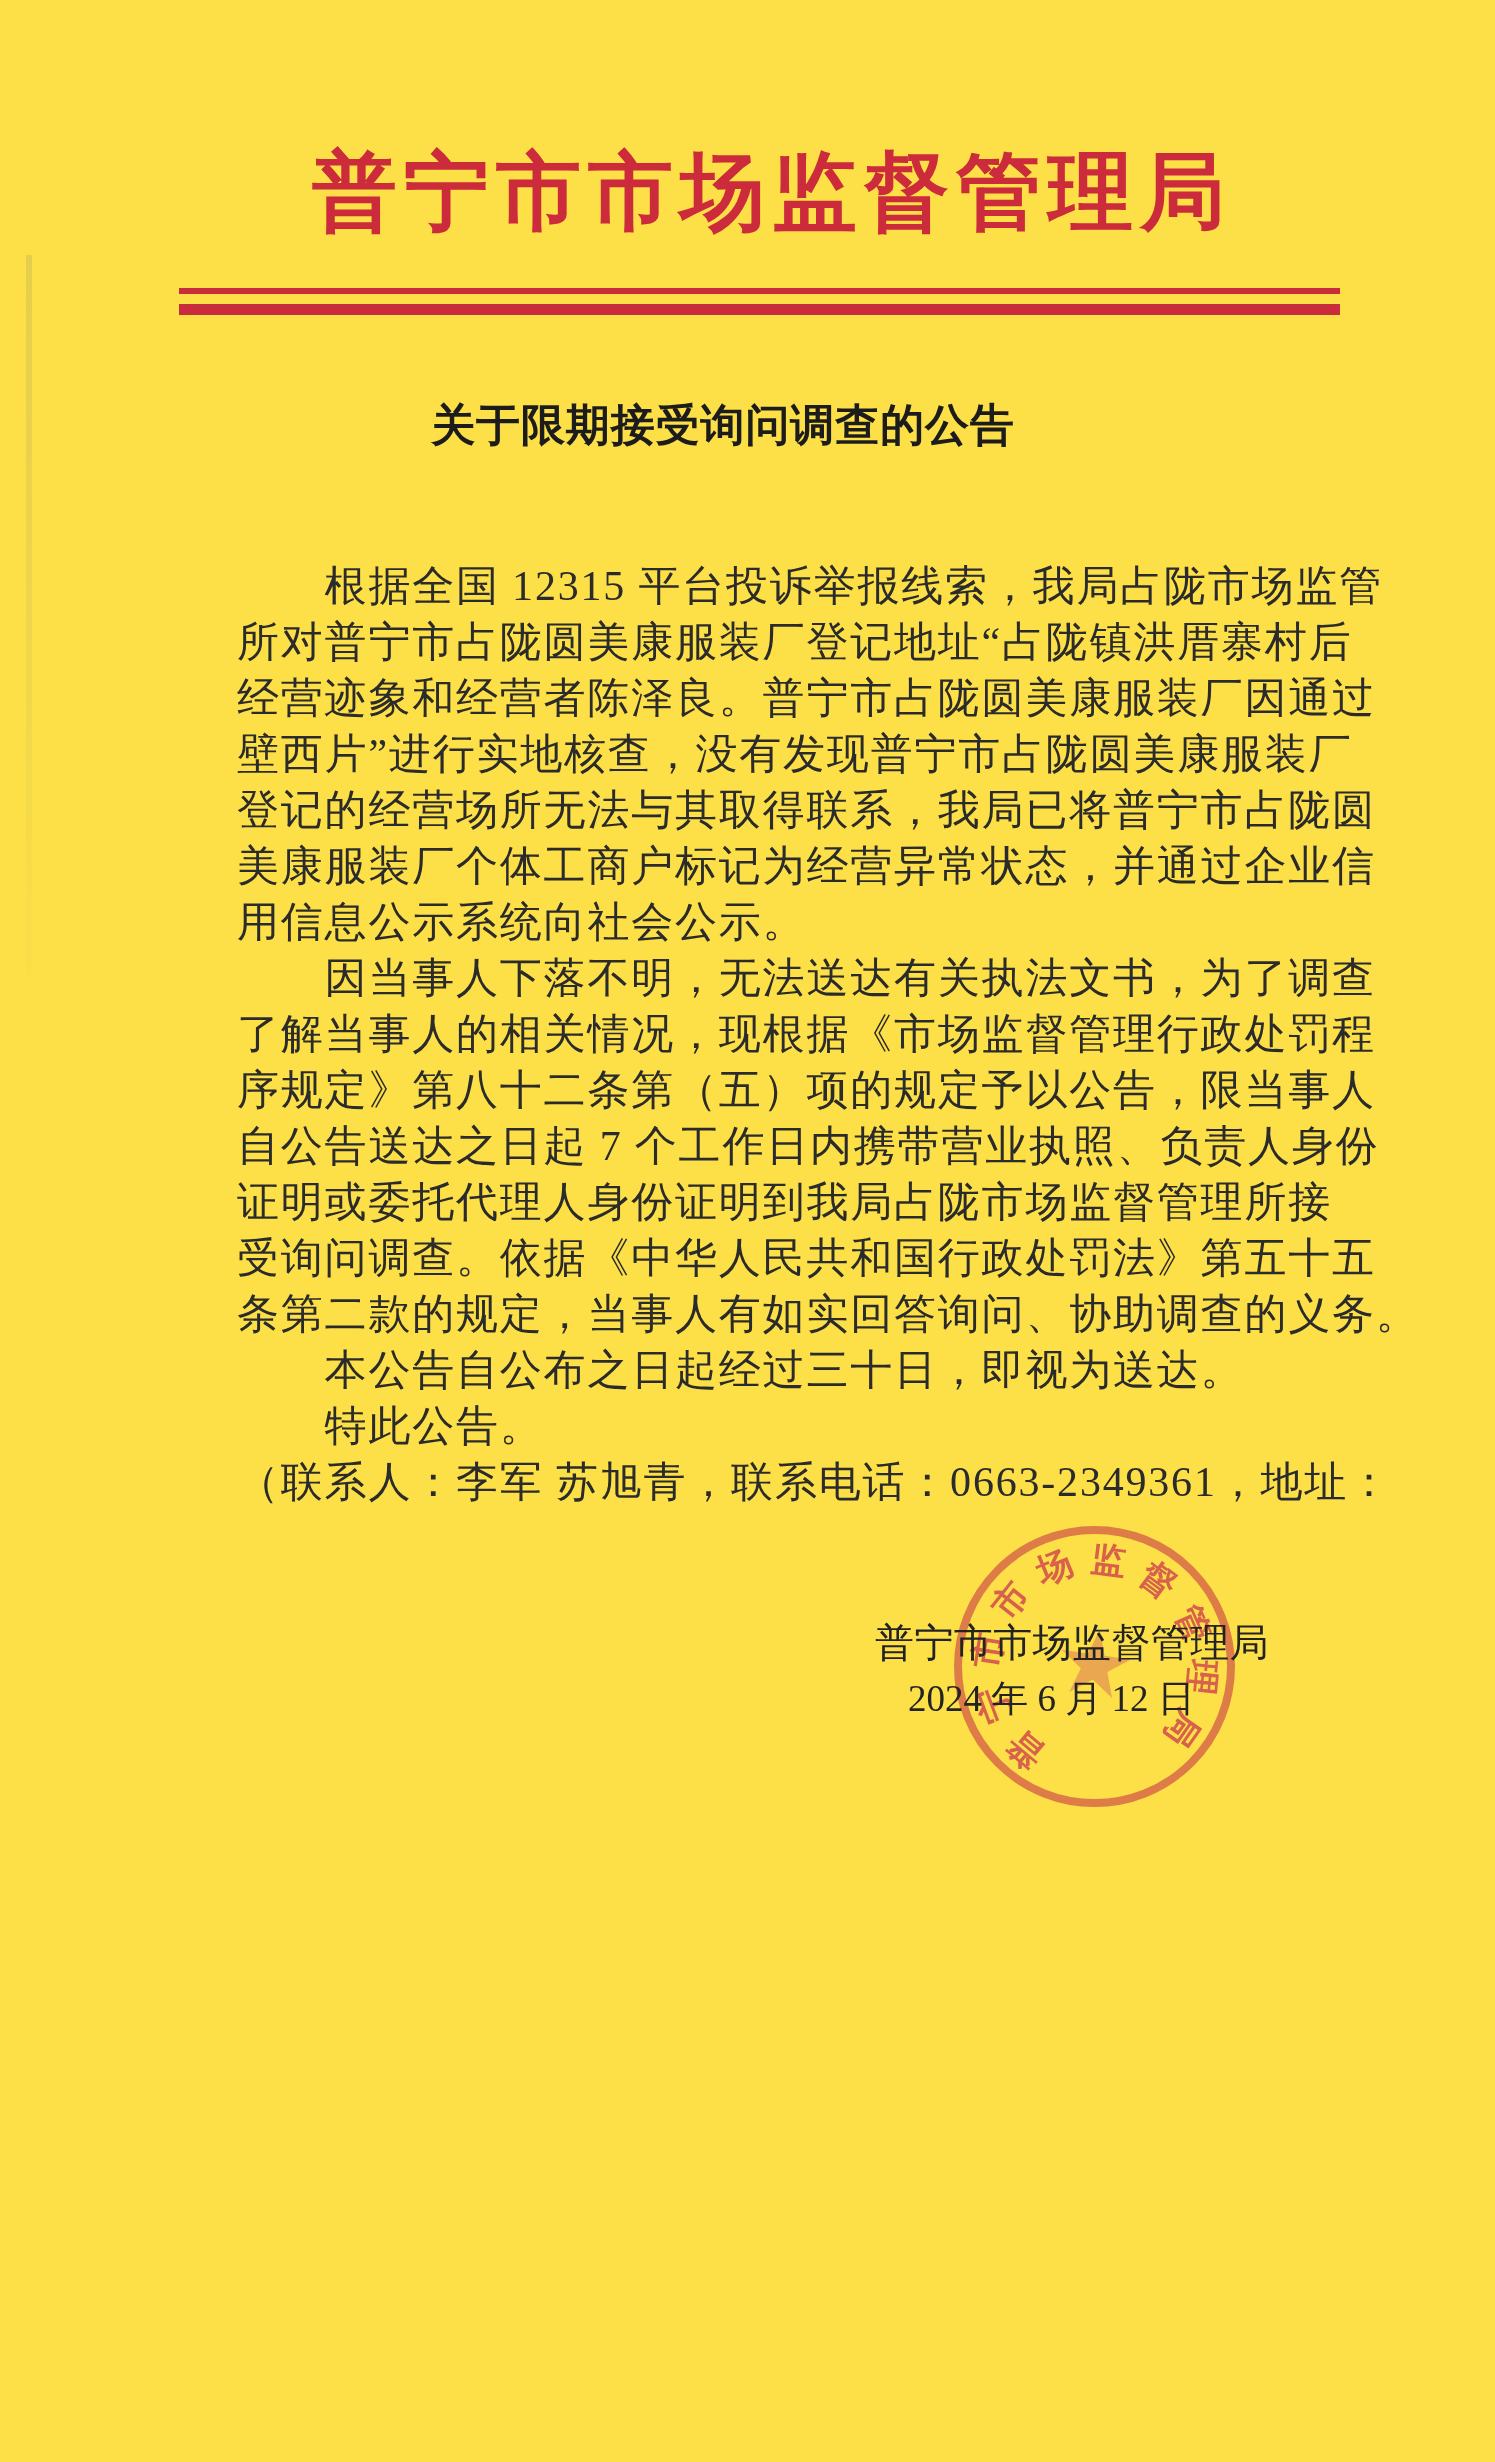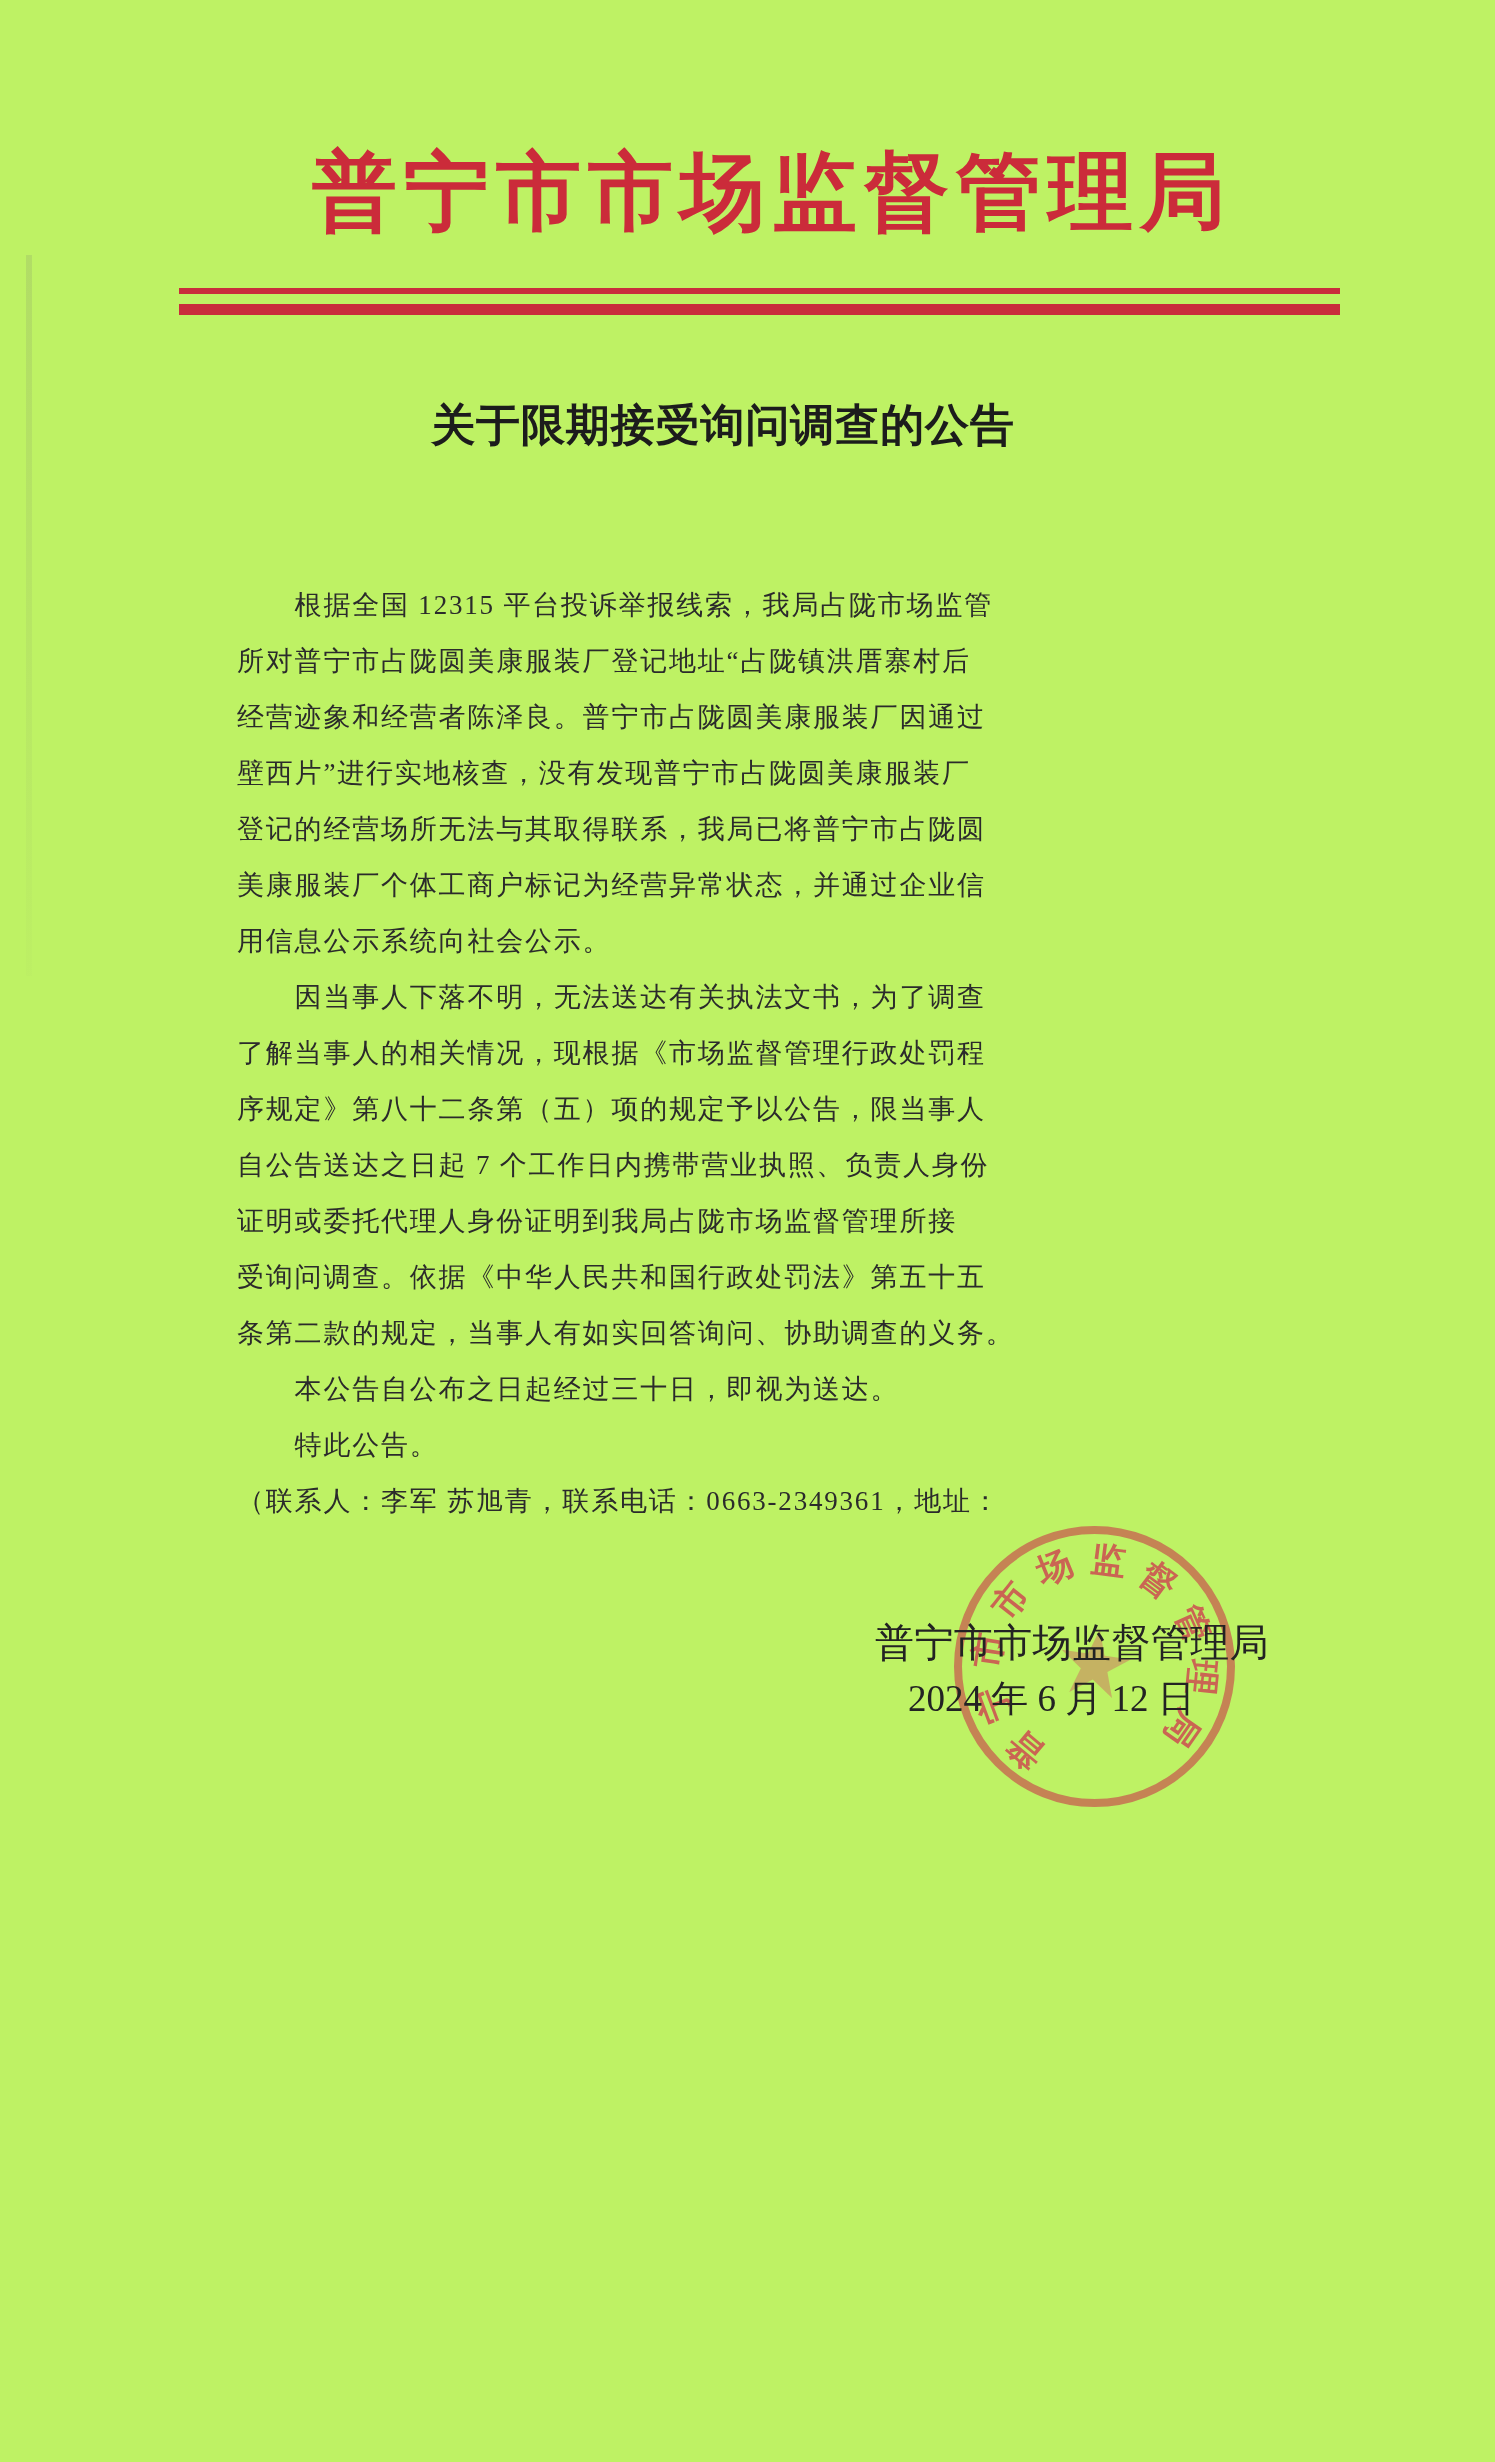--- a/index.html
+++ b/index.html
@@ -1,18 +1,18 @@
 <!DOCTYPE html>
 <html style="font-size:14px"><head>
 <meta charset="utf-8">
 <style>
   html,body { margin:0; padding:0; background:#d9d7d3; }
   .page {
     position:relative; width:1495px; height:2462px;
-    background:#bef264; overflow:hidden;
+    background:#fde047; overflow:hidden;
     font-family:"Liberation Serif","DejaVu Serif",serif;
   }
   
   .scan-edge {
     position:absolute; left:26px; top:255px; width:6.2px; height:721px;
     background:linear-gradient(rgba(110,110,110,0.16), rgba(110,110,110,0.02));
   }
   .letterhead {
     position:absolute; top:148px; left:0; width:1544px;
     text-align:center; white-space:nowrap;
@@ -21,22 +21,22 @@
   }
   .rule { position:absolute; left:179px; width:1161px; background:#c92d3c; }
   .rule-thin  { top:288px; height:6.2px; }
   .rule-thick { top:304px; height:11.4px; }
   .doc-title {
     position:absolute; top:396px; left:0; width:1446px; margin:0;
     text-align:center; white-space:nowrap;
     font-size:44px; font-weight:bold; letter-spacing:0.9px; color:#1c1c1c;
   }
   .body-lines {
-    position:absolute; top:577px; left:237px; width:1003px;
-    font-size:27px; letter-spacing:1.8px; color:#2b2b2b; z-index:2;
+    position:absolute; top:558px; left:237px; width:1003px;
+    font-size:42px; letter-spacing:1.8px; color:#2b2b2b; z-index:2;
   }
   .body-line { height:56px; line-height:56px; white-space:nowrap; }
   .sig-agency {
     position:absolute; top:1616px; left:875px; z-index:2;
     font-size:39px; letter-spacing:0.4px; color:#232323; white-space:nowrap;
   }
   .sig-date {
     position:absolute; top:1674px; left:908px; z-index:2;
     font-size:37px; color:#232323; white-space:nowrap;
   }

